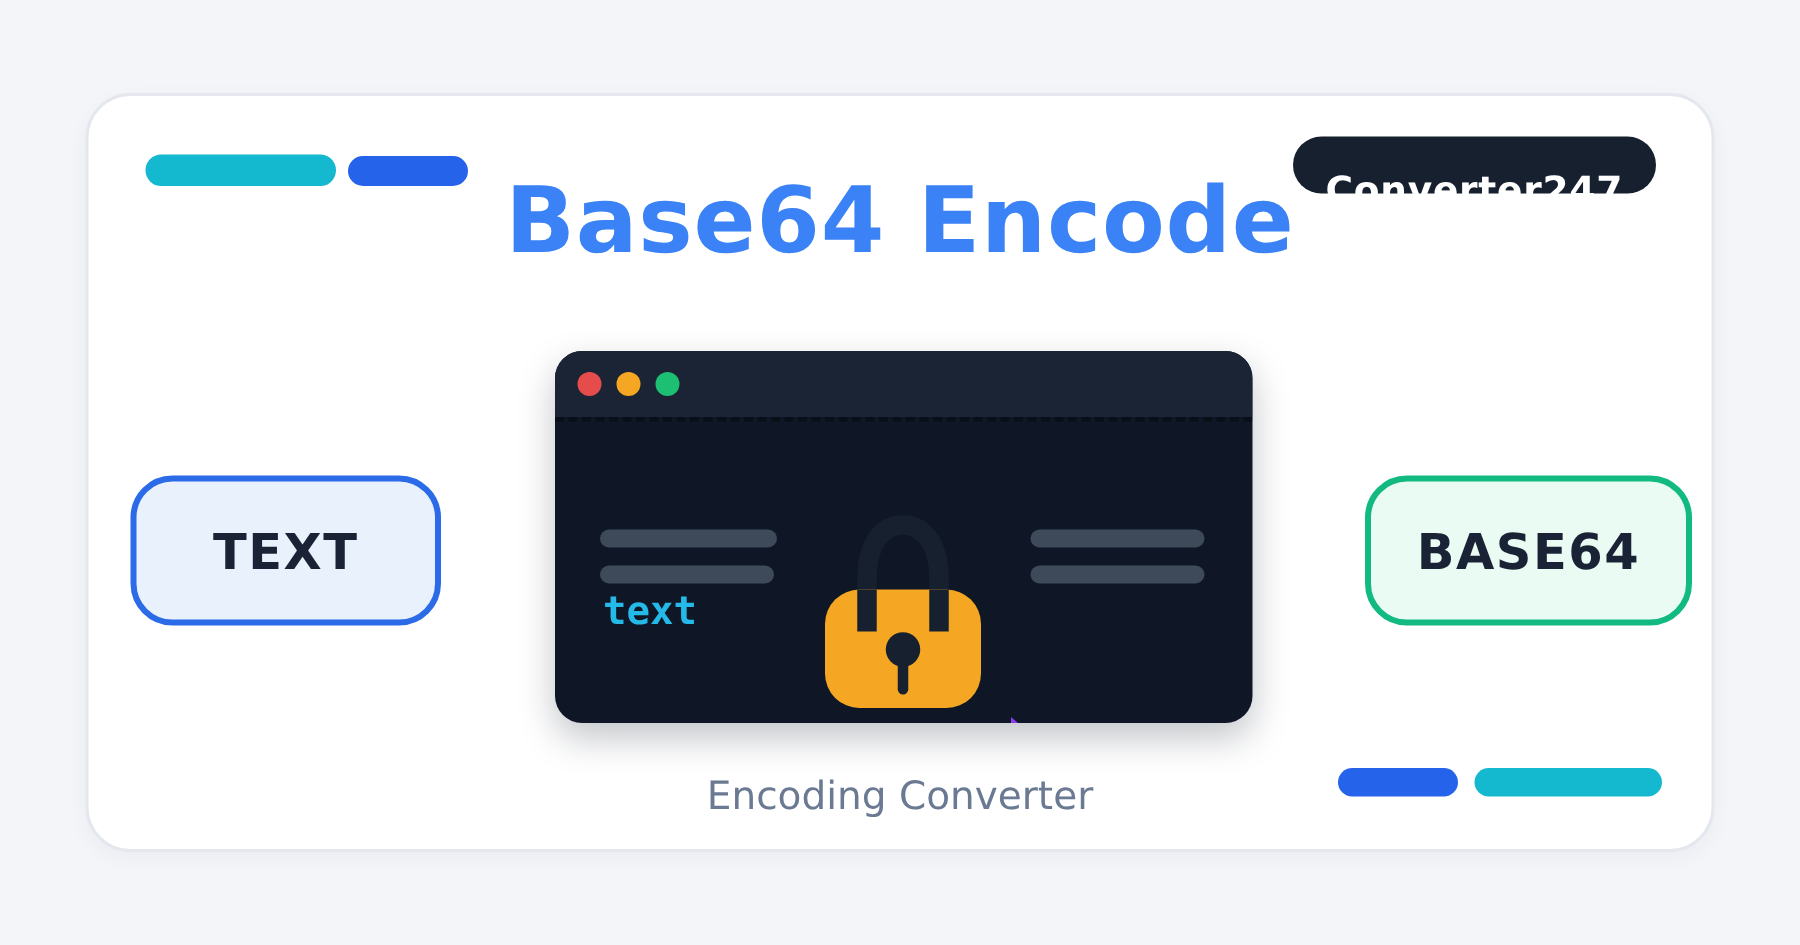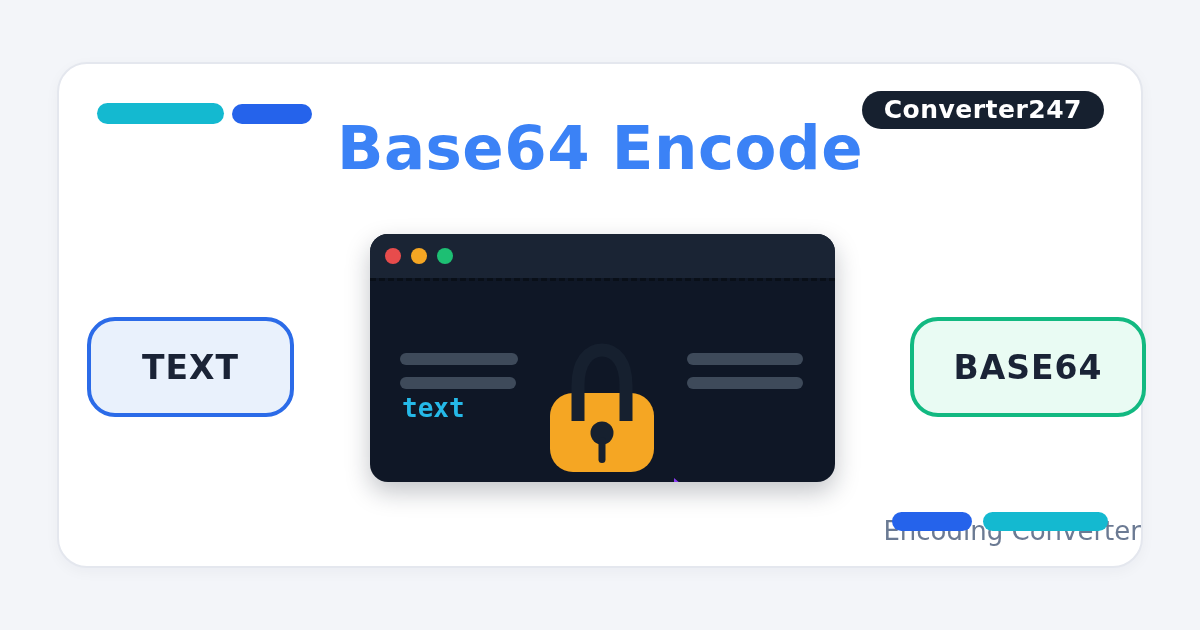--- a/index.html
+++ b/index.html
@@ -23,21 +23,21 @@
   .pill { position: absolute; border-radius: 999px; }
   .pill.tl-cyan  { left: 38px;  top: 39px;  width: 127px; height: 21px; background: #14b9d0; }
   .pill.tl-blue  { left: 173px; top: 40px;  width: 80px;  height: 20px; background: #2563eb; }
   .pill.br-blue  { left: 833px; top: 448px; width: 80px;  height: 19px; background: #2563eb; }
   .pill.br-cyan  { left: 924px; top: 448px; width: 125px; height: 19px; background: #14b9d0; }
   
   .badge {
     position: absolute;
     right: 37px; top: 27px;
     height: 38px;
-    padding: 0 22px;
+    padding: 17px 22px;
     background: #16202f;
     border-radius: 999px;
     color: #ffffff;
     font-weight: bold;
     font-size: 25px;
     line-height: 38px;
     letter-spacing: 0.5px;
   }
   
   .title {
@@ -57,21 +57,21 @@
     border-radius: 28px;
     display: flex;
     align-items: center;
     justify-content: center;
     font-weight: bold;
     font-size: 33px;
     color: #1a2336;
     letter-spacing: 1px;
   }
   .io-box.input  { left: 28px;  width: 207px; background: #e9f1fc; border: 4px solid #2b6be8; }
-  .io-box.output { left: 851px; width: 236px; background: #e9fbf3; border: 4px solid #12b981; }
+  .io-box.output { left: 851px; width: 218px; background: #e9fbf3; border: 4px solid #12b981; }
   
   .window {
     position: absolute;
     left: 311px; top: 170px;
     width: 465px; height: 248px;
     background: #0f1726;
     border-radius: 18px;
     overflow: hidden;
     box-shadow: 0 10px 24px rgba(15,23,38,0.25);
   }
@@ -110,21 +110,21 @@
     font-size: 26px;
   }
   .code.in  { left: 32px;  color: #25b9e8; }
   .code.out { left: 302px; color: #2ecc8e; }
   .lock { position: absolute; left: 180px; top: 48px; }
   .arrow { position: absolute; left: 140px; top: 196px; }
   
   .caption {
     position: absolute;
     left: 0; right: 0; top: 452px;
-    text-align: right;
+    text-align: center;
     font-size: 26px;
     color: #6b7a93;
   }
 </style>
 </head>
 <body>
 
 <div class="card">
 
   <span class="pill tl-cyan"></span>

